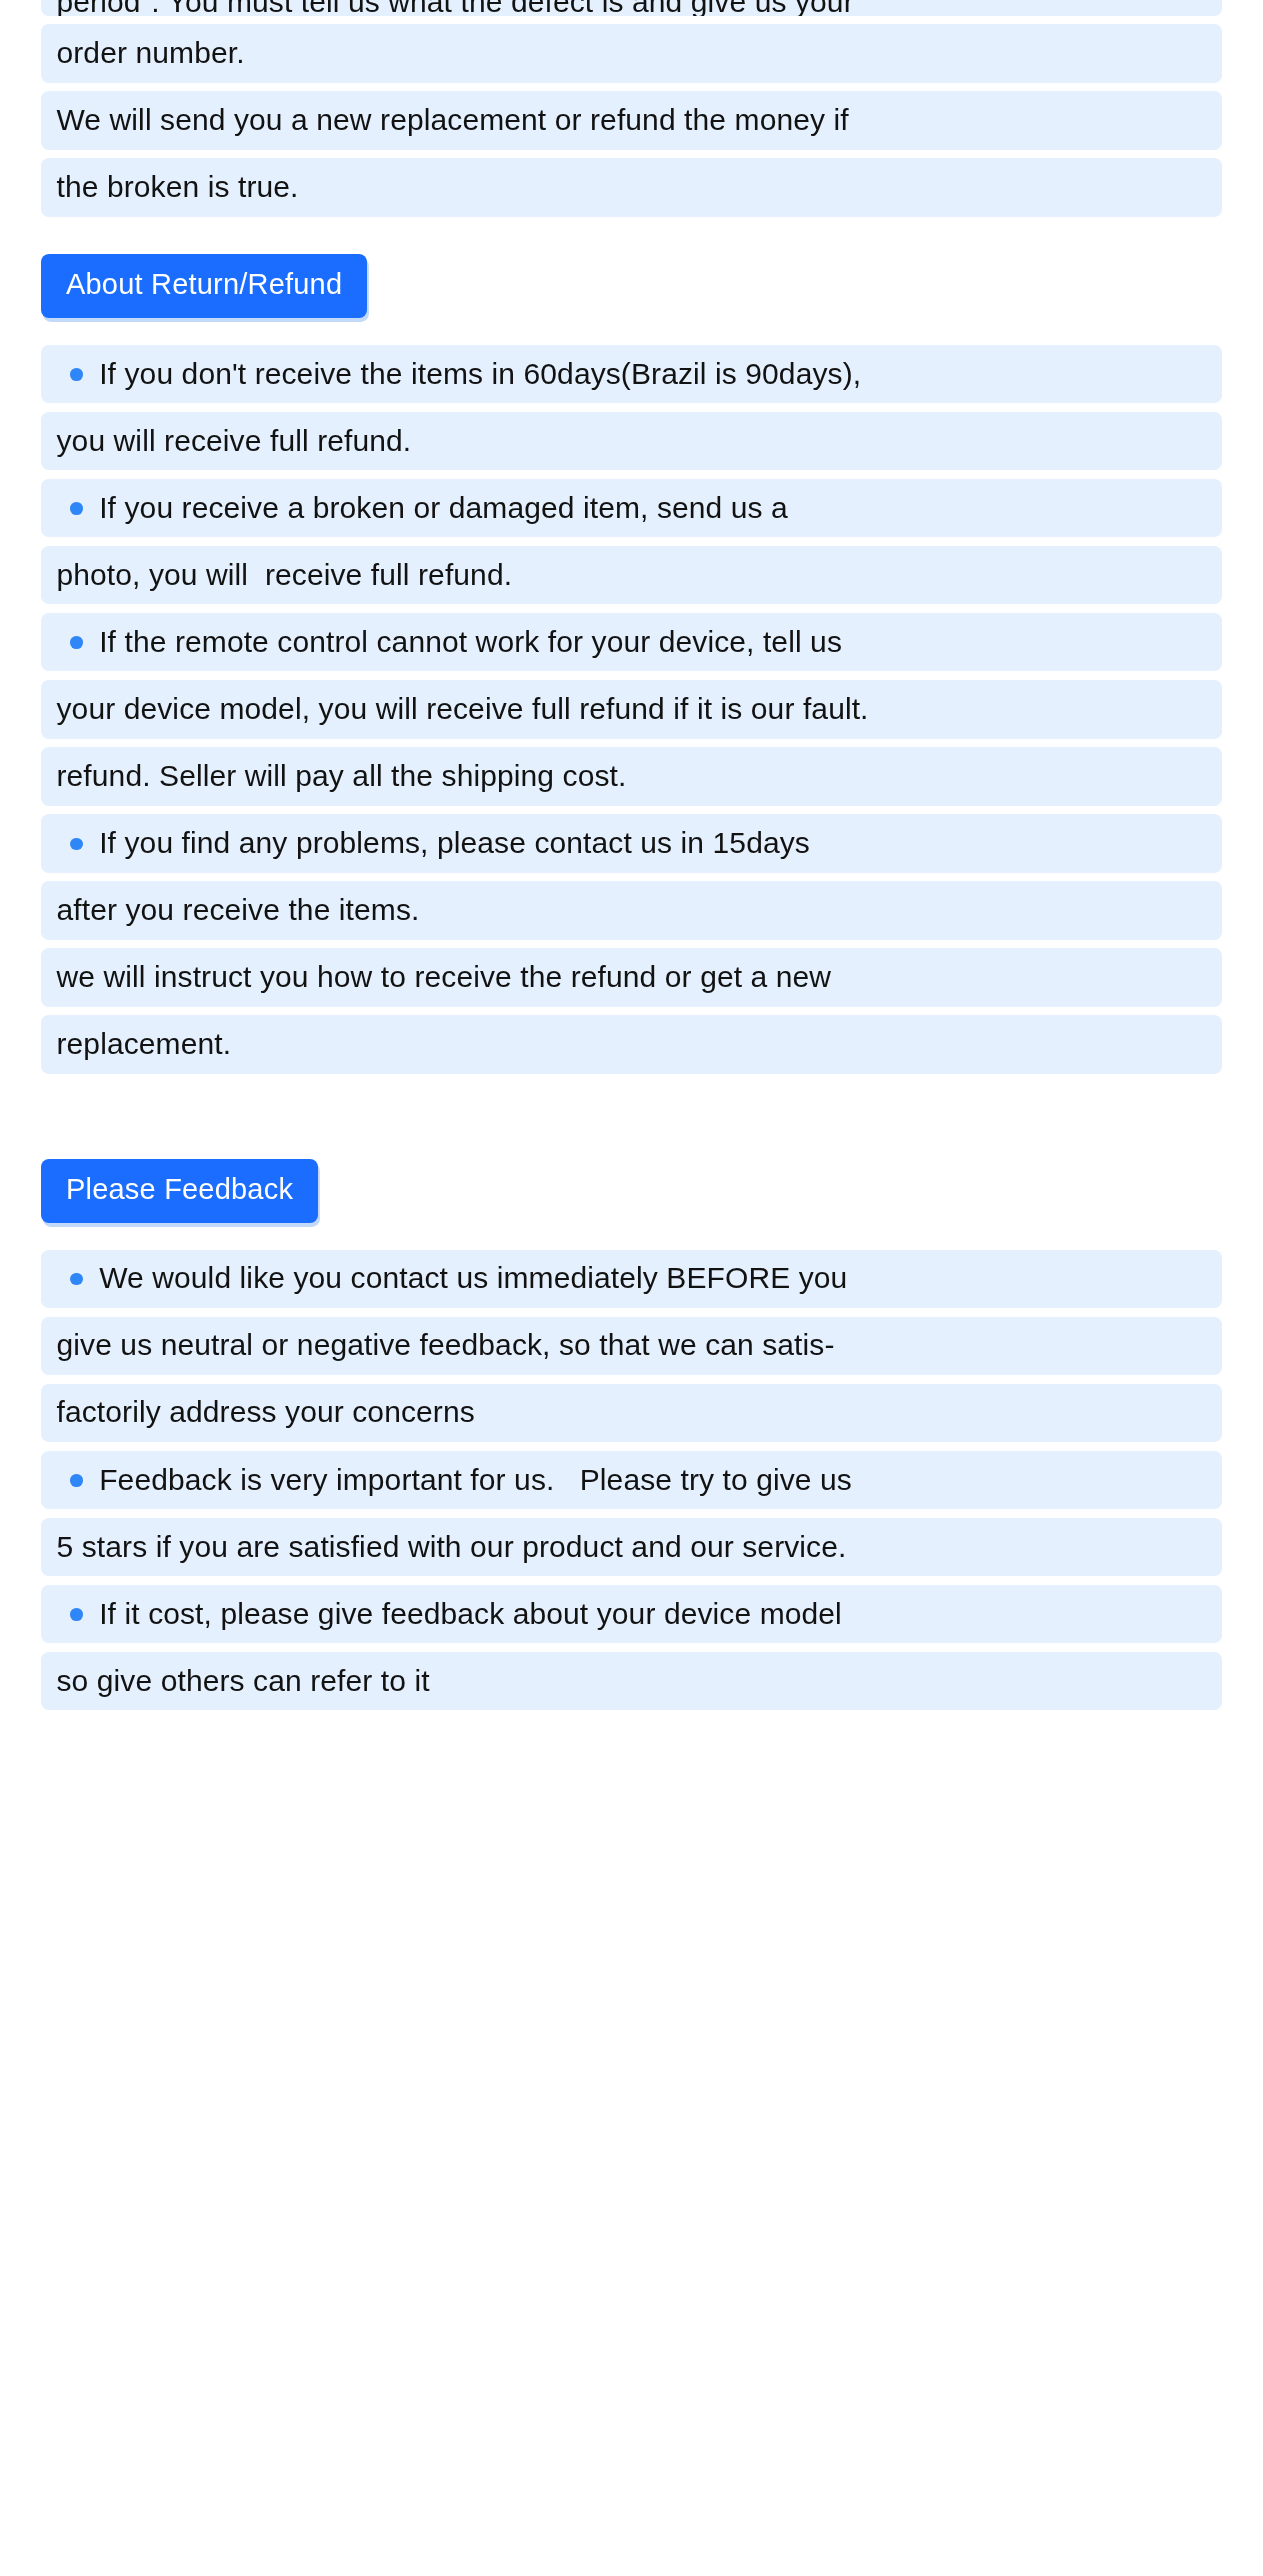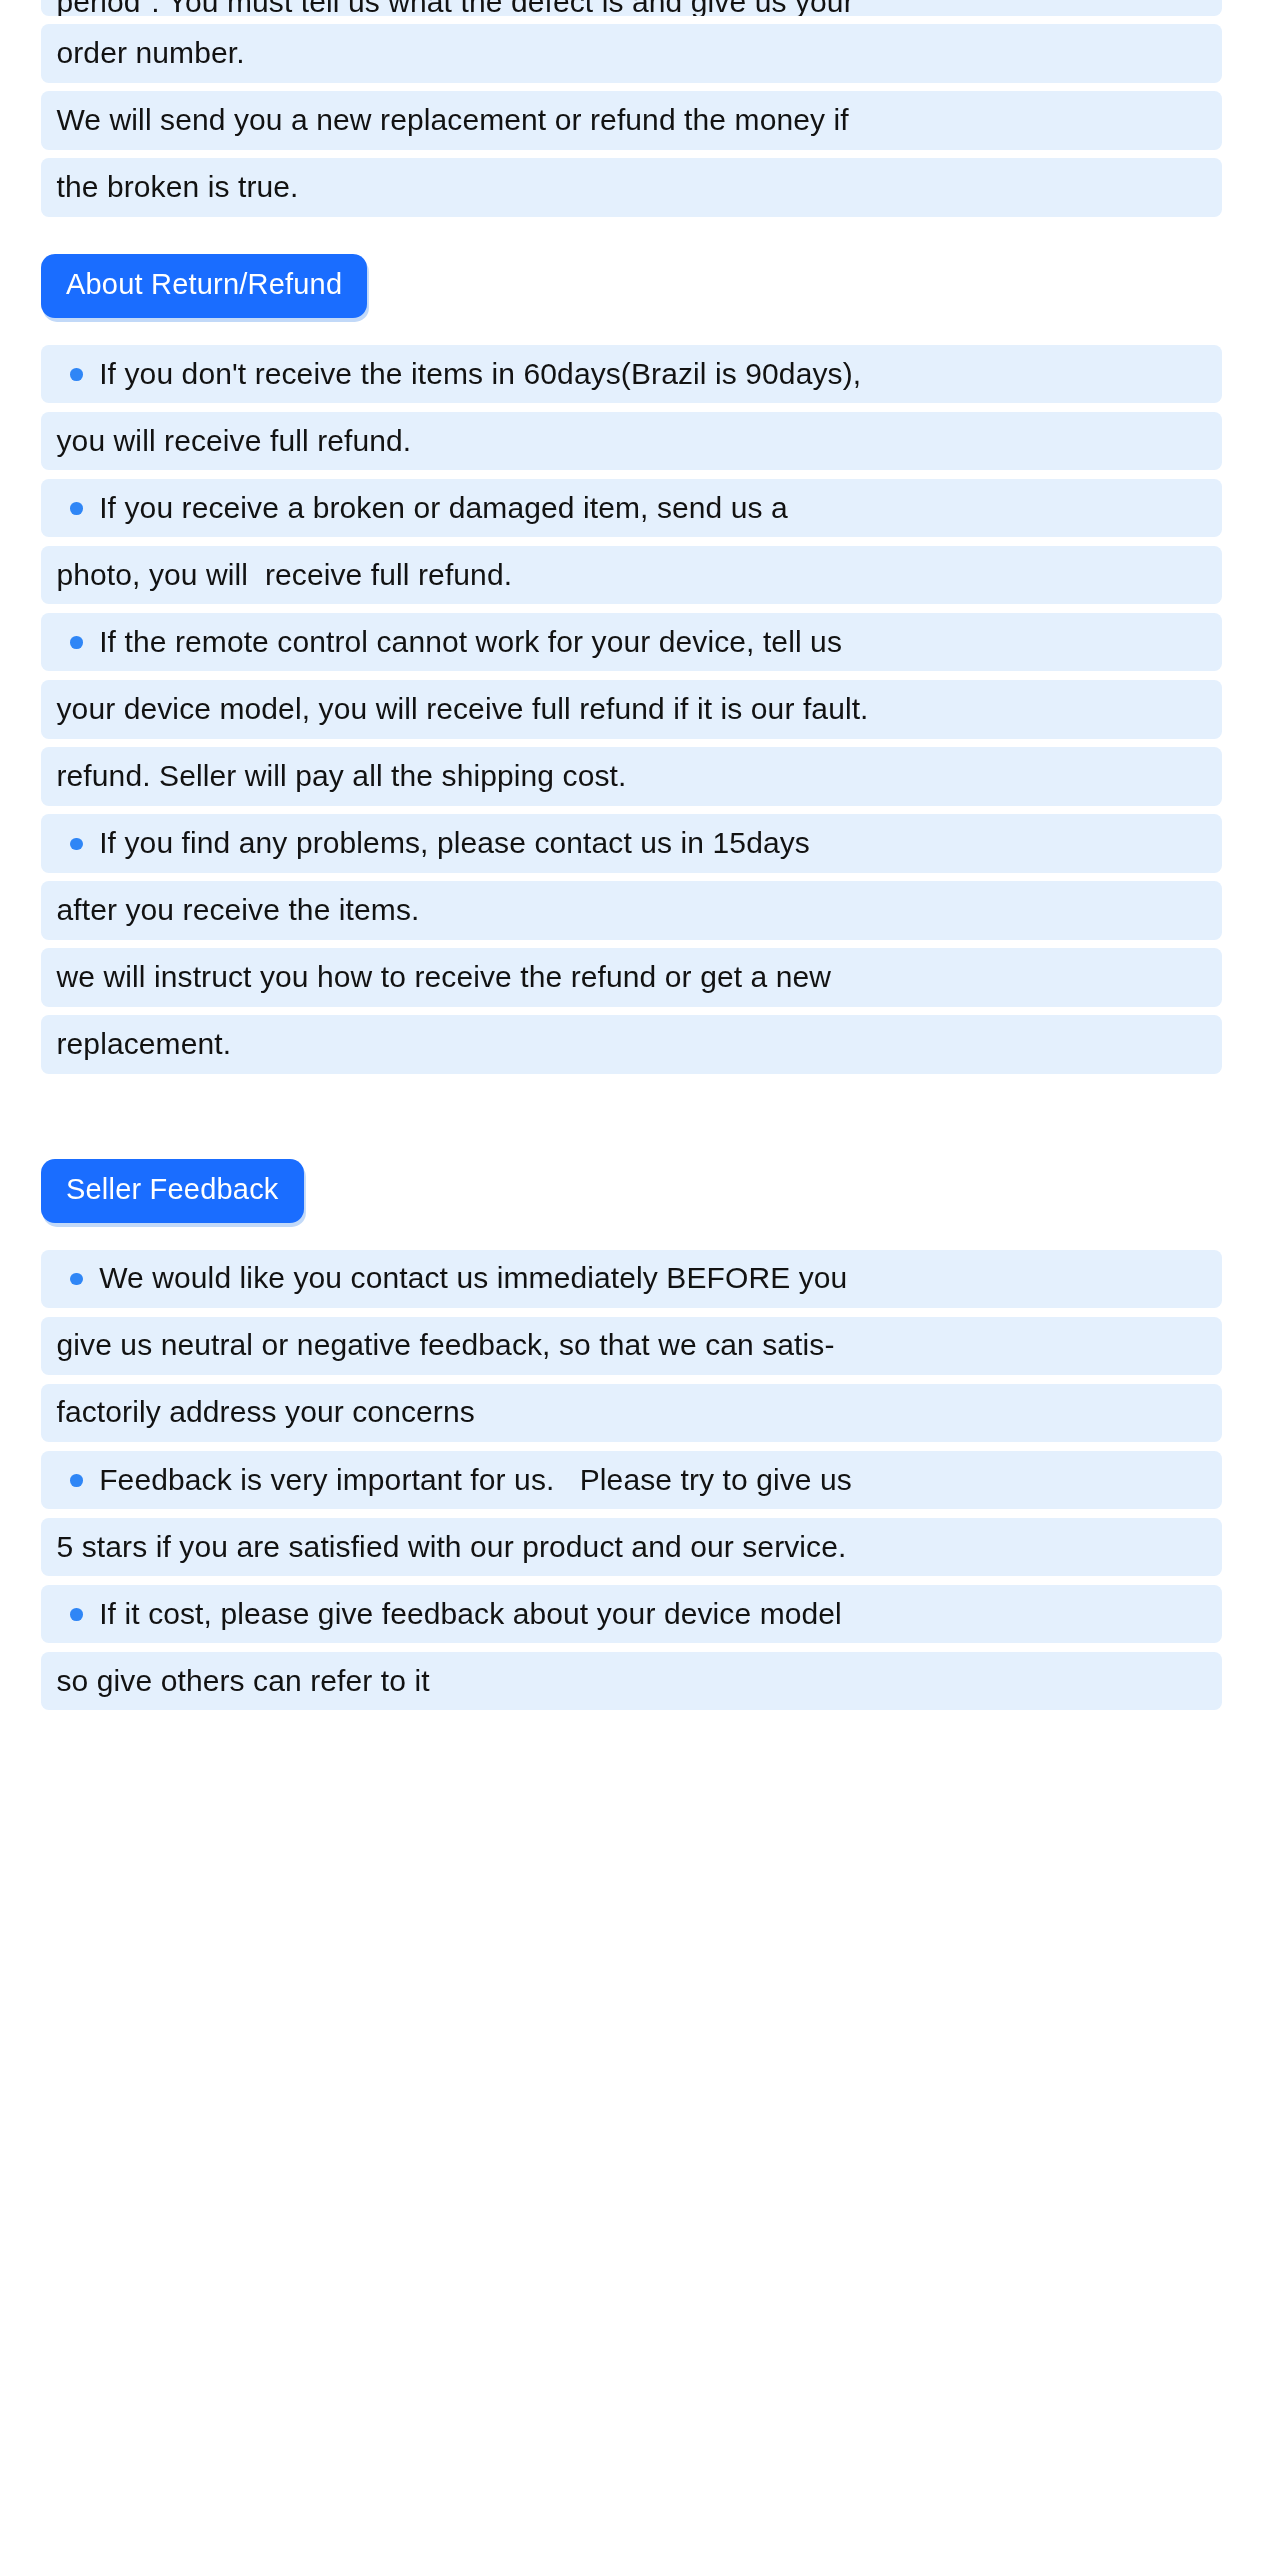--- a/index.html
+++ b/index.html
@@ -49,21 +49,21 @@
   .section-heading-wrap {
     margin: 37px 0 27px 0;
   }
   .section-heading {
     display: inline-block;
     background: #1a6dff;
     color: #ffffff;
     font-size: 29px;
     line-height: 35px;
     padding: 13.6px 25px 15.5px 25px;
-    border-radius: 14px;
+    border-radius: 8px;
     box-shadow: 1.9px 3.9px 0 rgba(120,170,240,0.45);
     letter-spacing: 0.2px;
   }
   .gap-lg { height: 39px; }
 </style>
 </head>
 <body>
 
 <div class="page">
 
@@ -88,21 +88,21 @@
     <div class="line">refund. Seller will pay all the shipping cost.</div>
     <div class="line"><span class="bullet"></span><span>If you find any problems, please contact us in 15days</span></div>
     <div class="line">after you receive the items.</div>
     <div class="line">we will instruct you how to receive the refund or get a new</div>
     <div class="line">replacement.</div>
   </div>
 
   <div class="gap-lg"></div>
 
   <div class="section-heading-wrap">
-    <span class="section-heading">Seller Feedback</span>
+    <span class="section-heading">Please Feedback</span>
   </div>
 
   <div>
     <div class="line"><span class="bullet"></span><span>We would like you contact us immediately BEFORE you</span></div>
     <div class="line">give us neutral or negative feedback, so that we can satis-</div>
     <div class="line">factorily address your concerns</div>
     <div class="line"><span class="bullet"></span><span>Feedback is very important for us.   Please try to give us</span></div>
     <div class="line">5 stars if you are satisfied with our product and our service.</div>
     <div class="line"><span class="bullet"></span><span>If it cost, please give feedback about your device model</span></div>
     <div class="line">so give others can refer to it</div>

